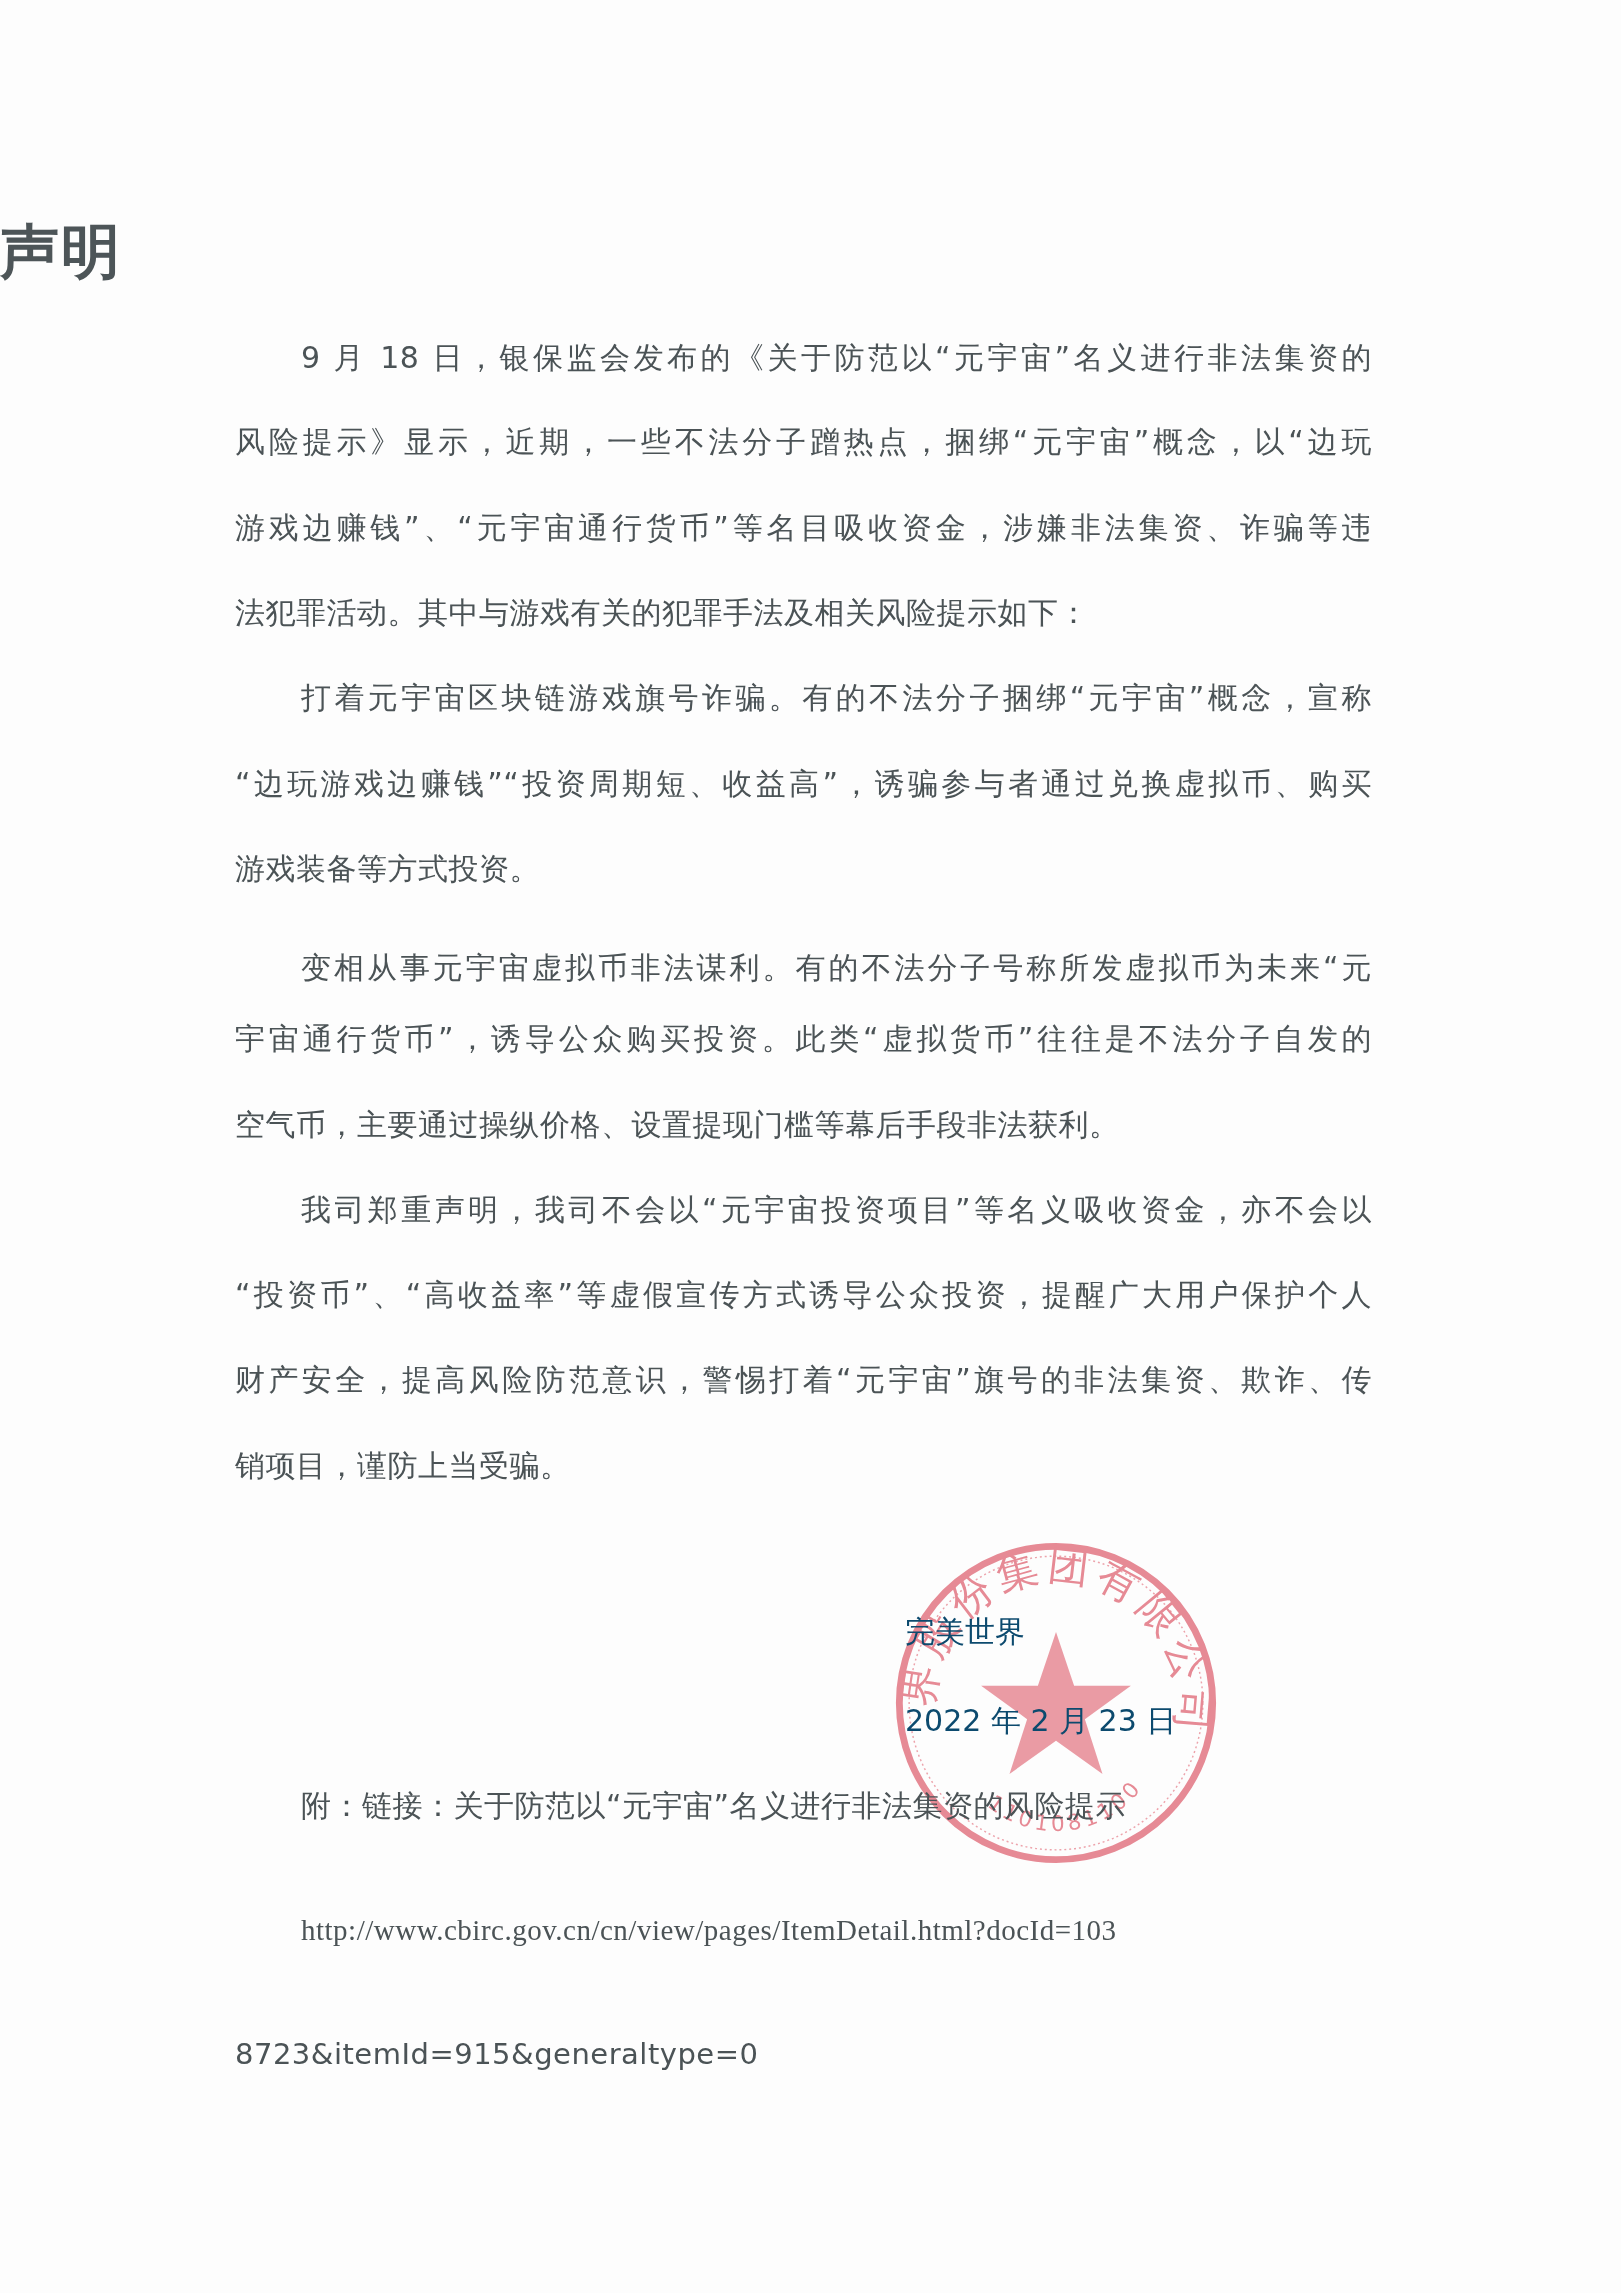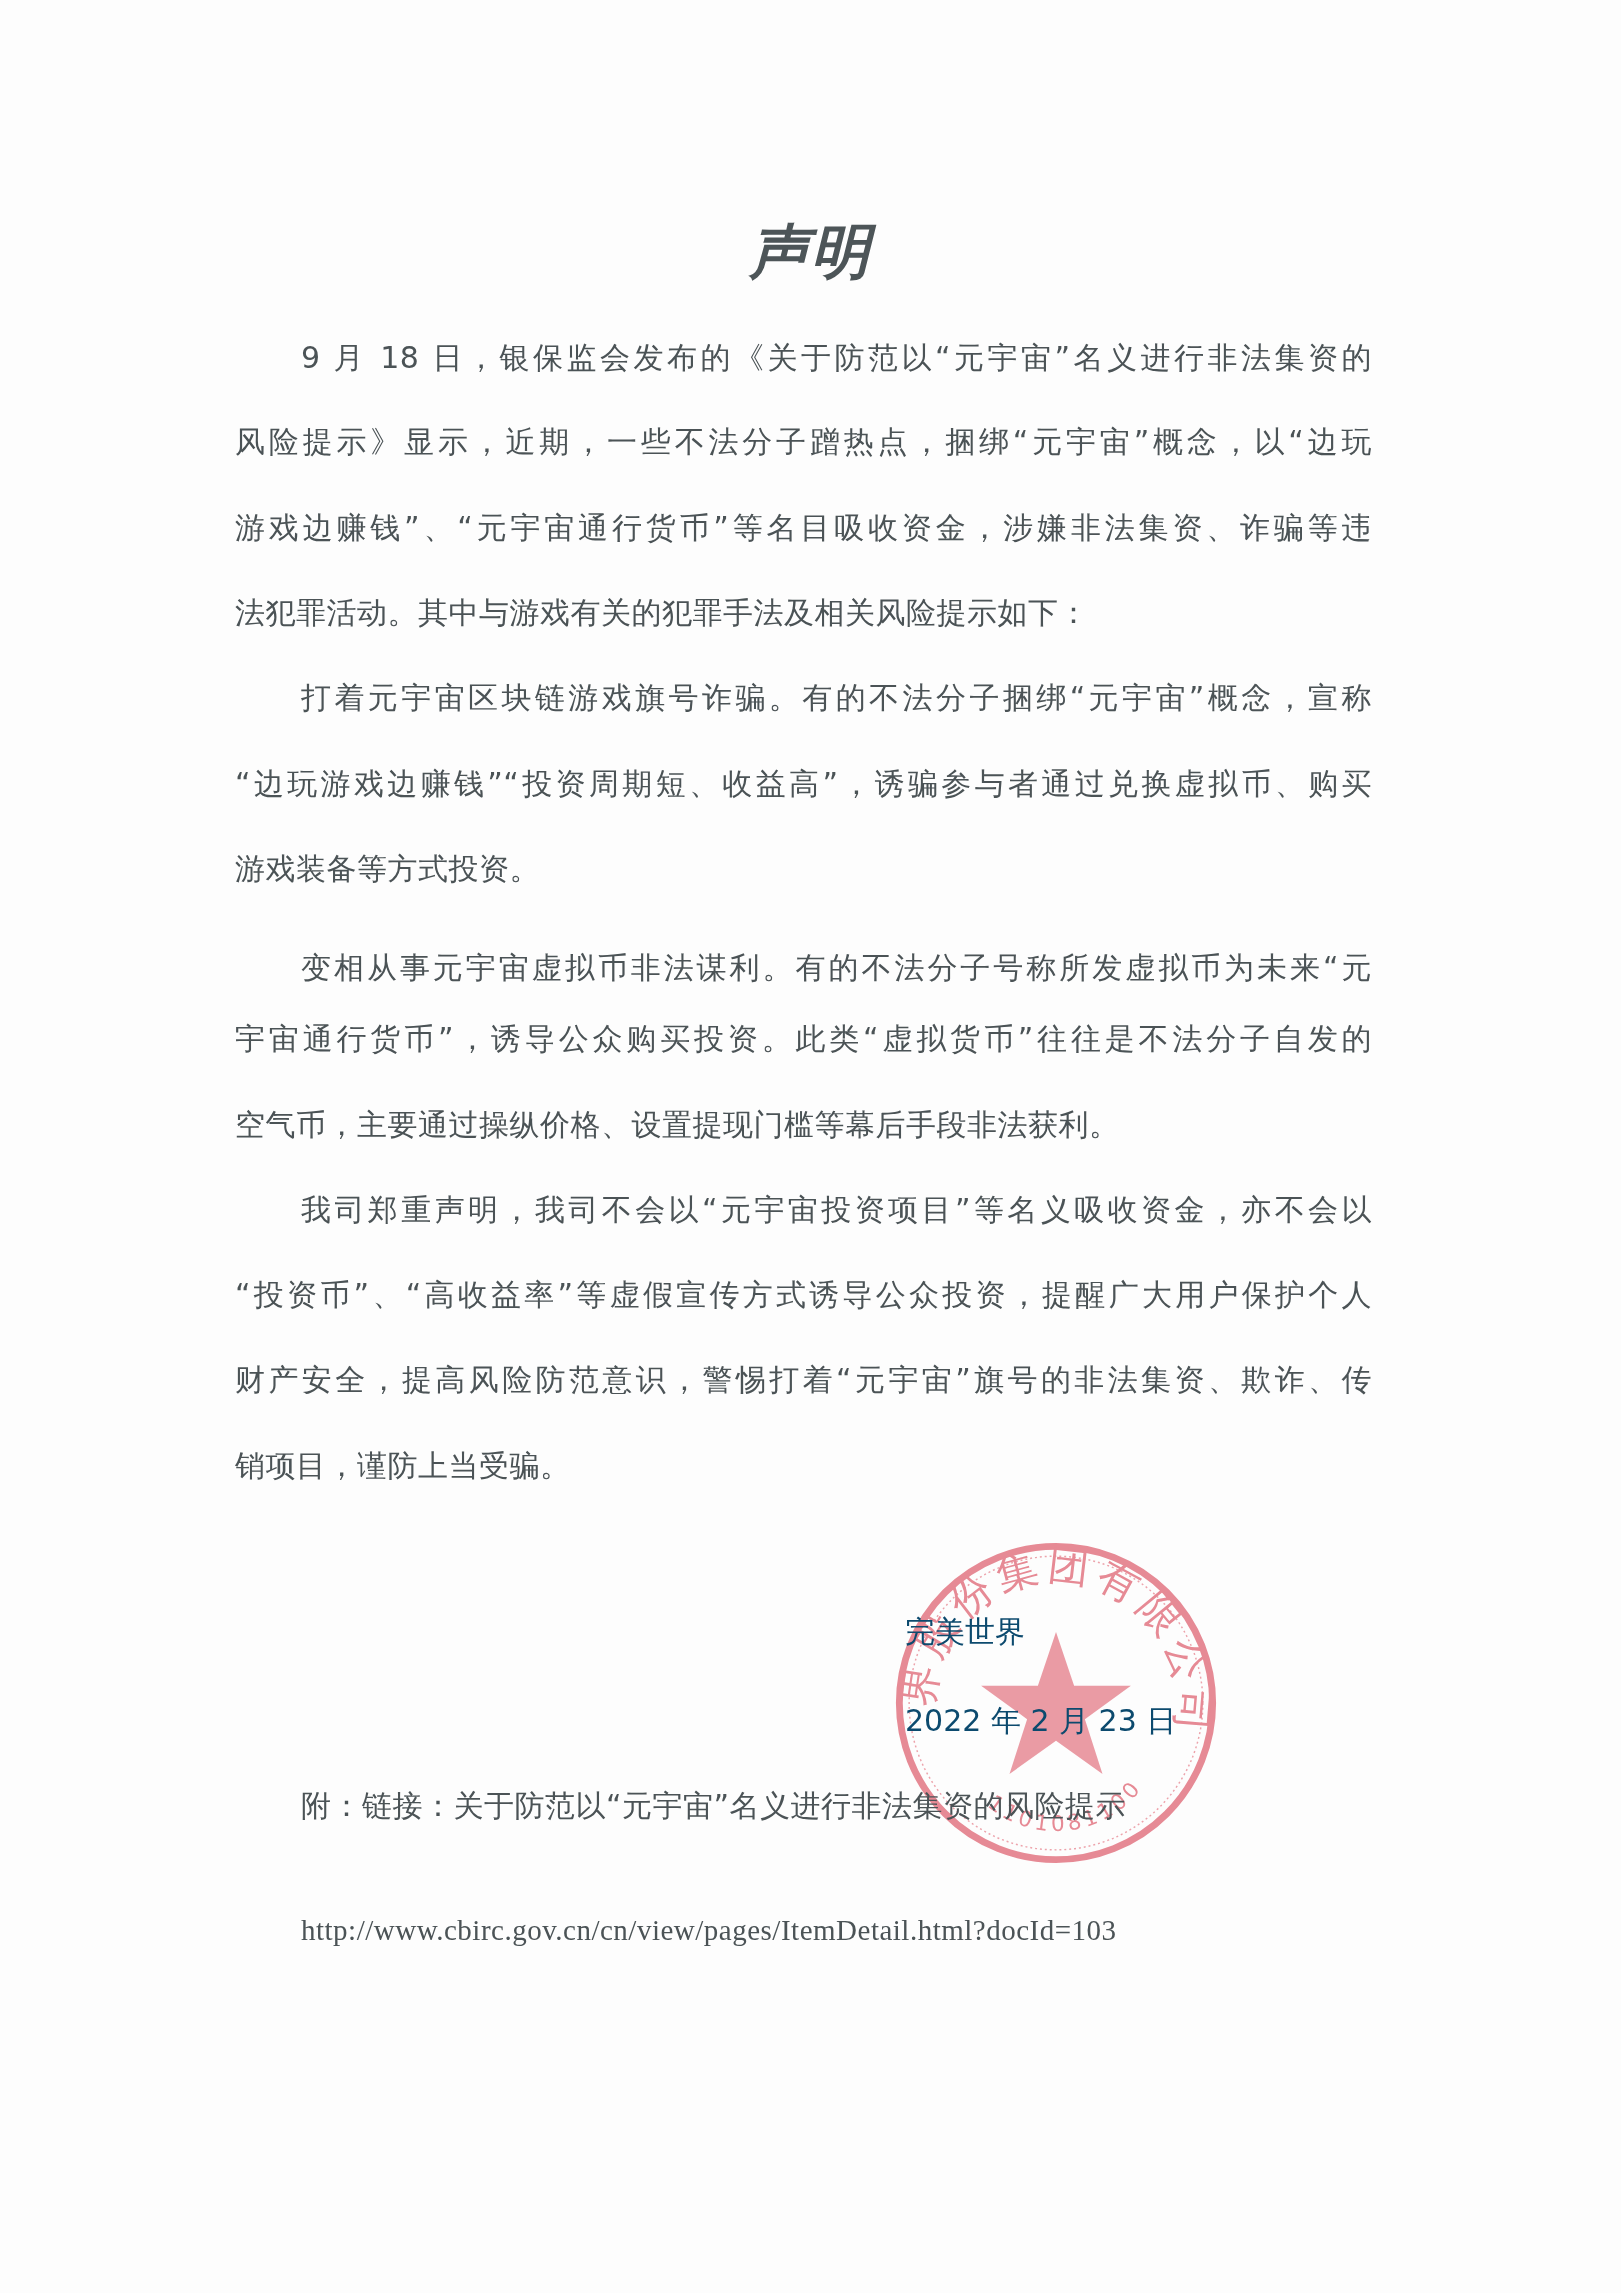--- a/index.html
+++ b/index.html
@@ -20,27 +20,26 @@
       left: 0; top: 0;
       width: 1621px;
       height: 2294px;
       background: #fdfdfd;
     }
     .title {
       position: absolute;
       left: 0;
       width: 1621px;
       top: 218px;
-      text-align: center;
+      text-align: left;
       font-size: 59px;
       font-weight: bold;
       letter-spacing: 2px;
       color: #4d5558;
       line-height: 67px;
-      font-style: italic;
     }
     .line {
       position: absolute;
       left: 235px;
       width: 1137px;
       font-size: 30px;
       line-height: 39px;
       white-space: nowrap;
       color: #4b5356;
       letter-spacing: 0.5px;
@@ -110,15 +109,16 @@
     <text font-size="22" fill="#e06a78" font-family="DejaVu Sans, sans-serif" letter-spacing="4">
       <textPath href="#codeArc" startOffset="12%">110108110004</textPath>
     </text>
   </svg>
 
   <div class="sig" style="top:1612px">完美世界</div>
   <div class="sig" style="top:1701px">2022 年 2 月 23 日</div>
 
   <div class="line indent content" style="top:1786px">附：链接：关于防范以“元宇宙”名义进行非法集资的风险提示</div>
   <div class="line indent content" style="top:1872px; font-family: Liberation Serif, serif; font-size:29px;">http://www.cbirc.gov.cn/cn/view/pages/ItemDetail.html?docId=103</div>
+  <div class="line content" style="top:1957px; font-family: 'DejaVu Sans', sans-serif; font-size:29px;">8723&amp;itemId=915&amp;generaltype=0</div>
 
 </div>
 
 
 </body></html>

